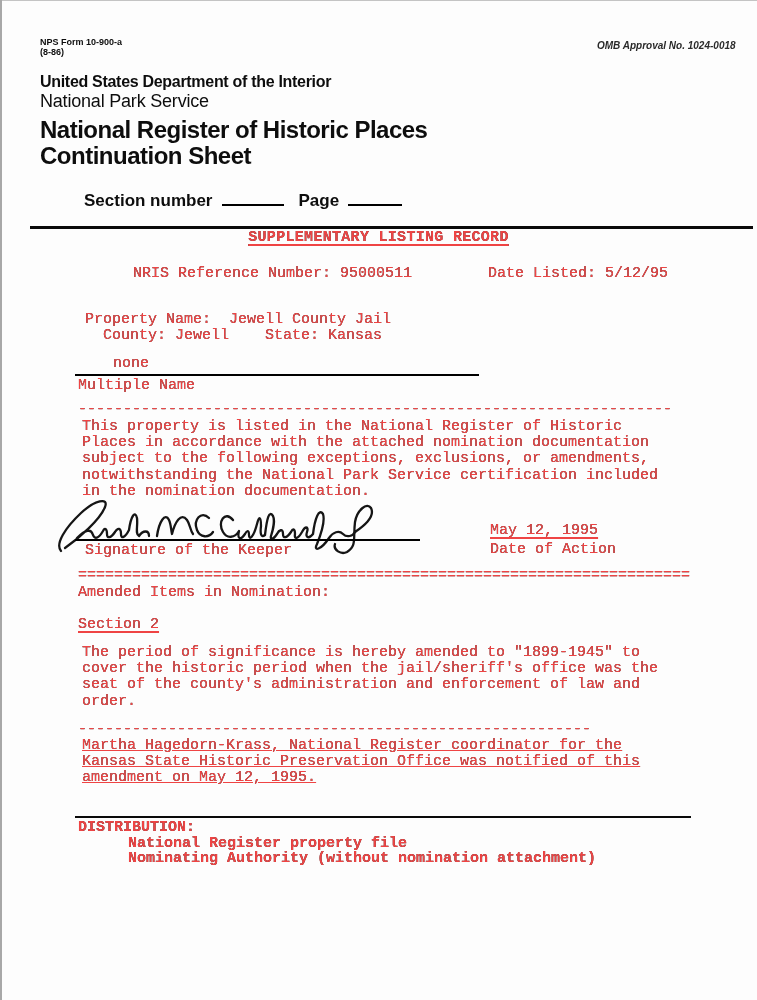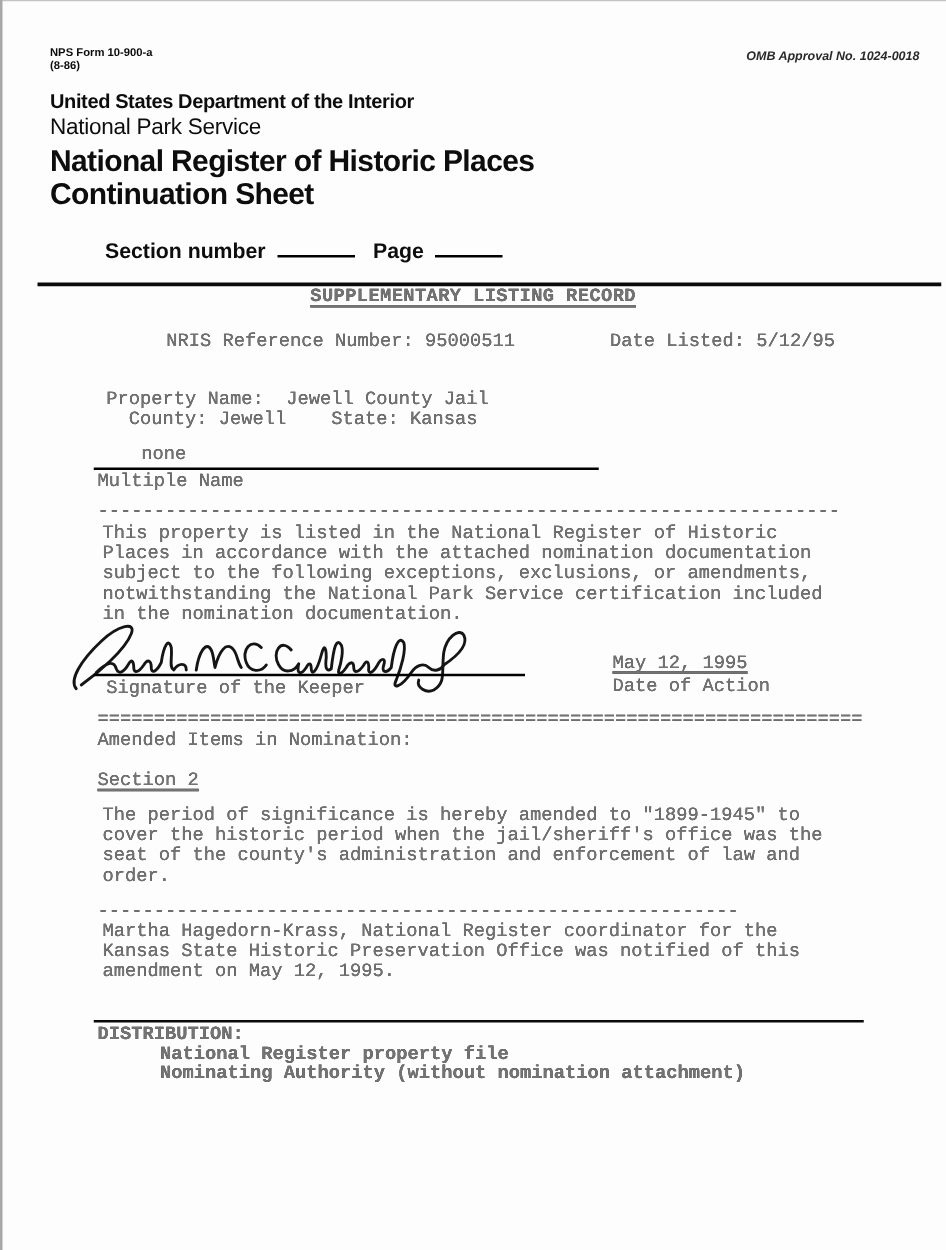--- a/index.html
+++ b/index.html
@@ -19,21 +19,21 @@
   .agency{font-size:18px;letter-spacing:-0.2px;}
   .doc-title{font-size:24px;font-weight:bold;line-height:26px;letter-spacing:-0.5px;}
   .section-row{font-size:17px;font-weight:bold;}
   .blank{display:inline-block;border-bottom:2px solid #000;height:12px;vertical-align:baseline;}
   .blank1{width:62px;margin:0 14px 0 10px;}
   .blank2{width:54px;margin-left:9px;}
   .rule{left:30px;width:723px;height:3px;background:#0a0a0a;}
   .mono{
     font-family:"Liberation Mono","DejaVu Sans Mono",monospace;
     font-size:15px;line-height:16.2px;
-    color:#737373;
+    color:#ef4444;
     text-shadow:0 0 0.4px #222;
     white-space:pre-wrap;
   }
   .mono-bold{font-weight:bold;}
   .slr-heading{
     left:0;width:757px;text-align:center;
     font-weight:bold;letter-spacing:0.3px;
     text-decoration:underline;
     text-decoration-thickness:2px;
     text-underline-offset:3px;
@@ -117,21 +117,21 @@
 
   <div class="abs mono" style="left:78px;top:585px;">Amended Items in Nomination:</div>
   <div class="abs mono underlined" style="left:78px;top:617px;">Section 2</div>
   <div class="abs mono" style="left:82px;top:645px;">The period of significance is hereby amended to "1899-1945" to
 cover the historic period when the jail/sheriff's office was the
 seat of the county's administration and enforcement of law and
 order.</div>
 
   <div class="abs mono" style="left:78px;top:722px;">---------------------------------------------------------</div>
 
-  <div class="abs mono" style="left:82px;top:738px;">Martha Hagedorn-Krass, National Register coordinator for the
+  <div class="abs mono" style="left:82px;top:738px;text-decoration:underline;">Martha Hagedorn-Krass, National Register coordinator for the
 Kansas State Historic Preservation Office was notified of this
 amendment on May 12, 1995.</div>
 
   <div class="abs final-rule"></div>
   <div class="abs mono mono-bold" style="left:78px;top:820px;">DISTRIBUTION:</div>
   <div class="abs mono mono-bold dist-items" style="top:836px;">National Register property file</div>
   <div class="abs mono mono-bold dist-items" style="top:851px;">Nominating Authority (without nomination attachment)</div>
 
 </div>
 

